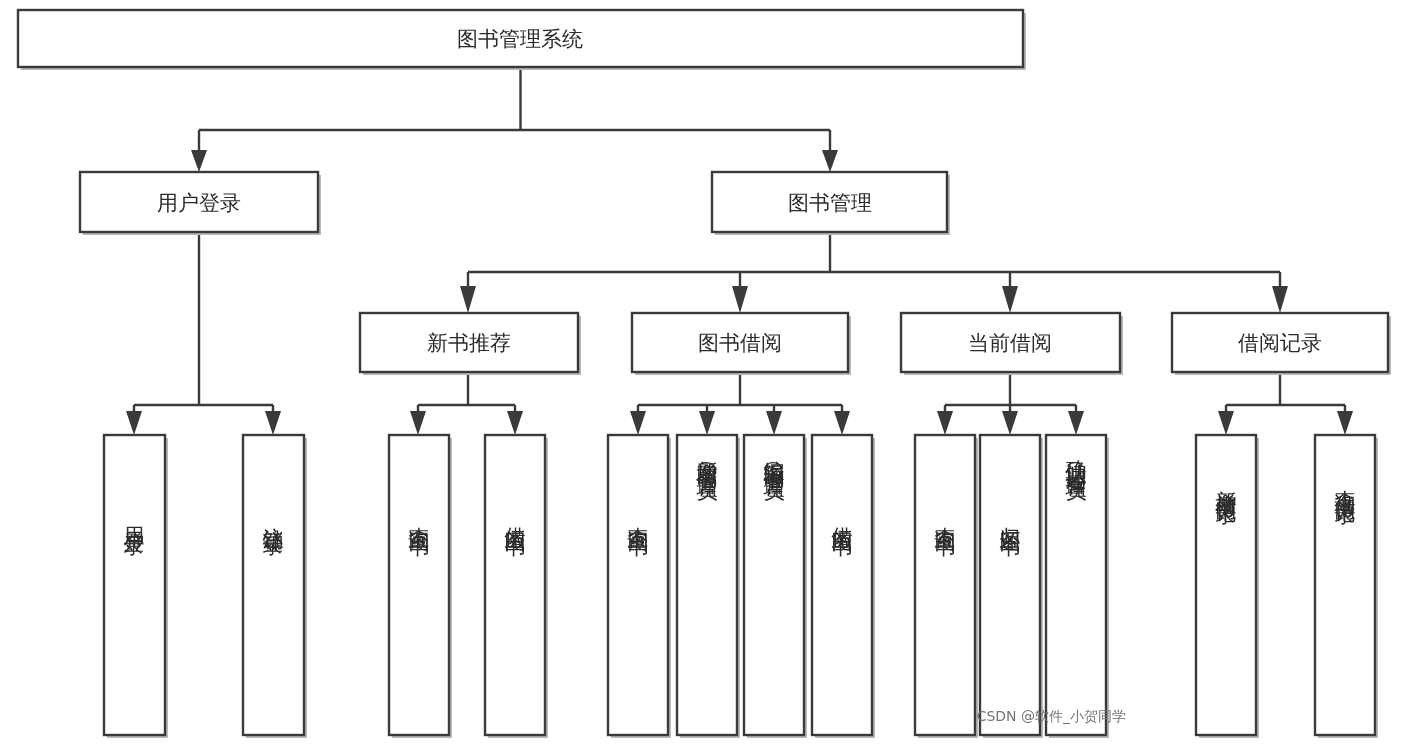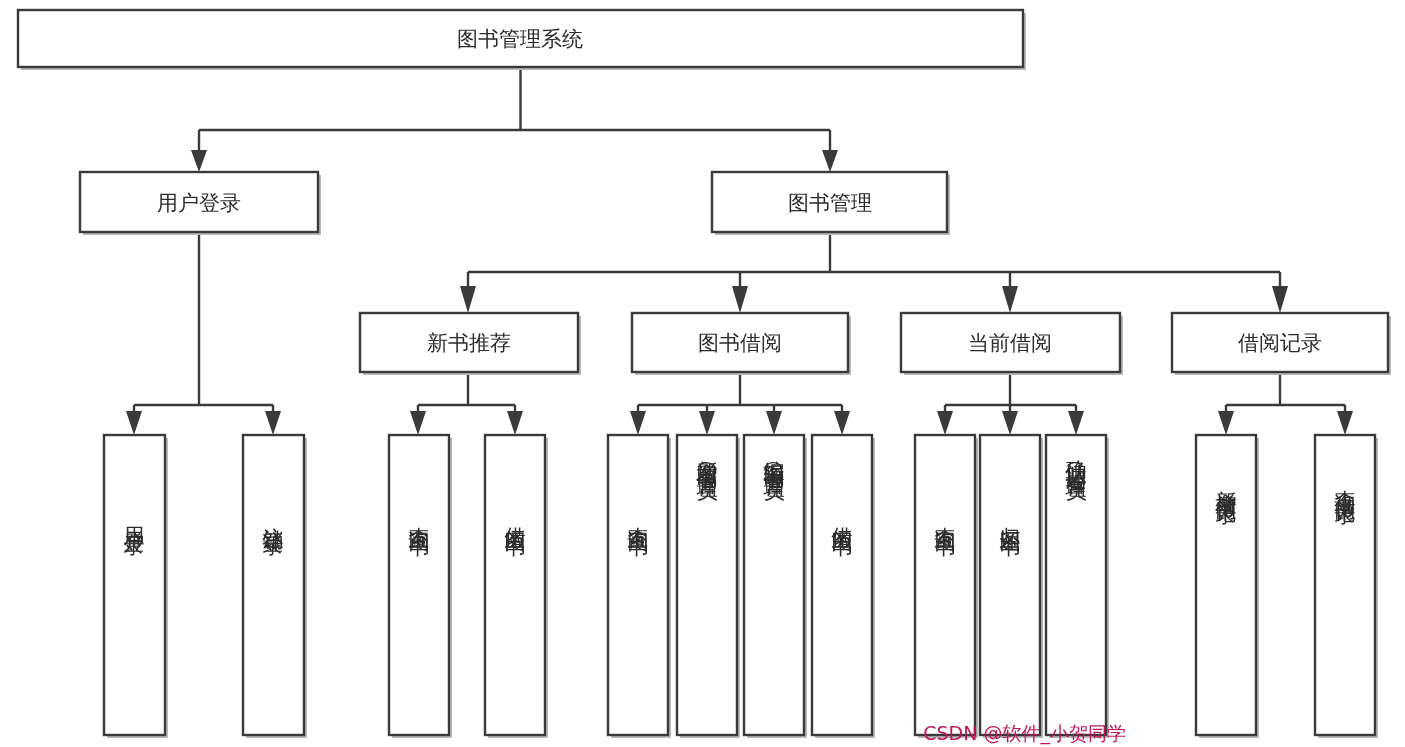--- a/index.html
+++ b/index.html
@@ -58,24 +58,24 @@
     font-size: 21px;
     fill: #2b2b2b;
     writing-mode: vertical-rl;
     text-orientation: upright;
     letter-spacing: 3px;
     dominant-baseline: central;
   }
   .watermark-text {
     position: absolute;
     right: 8px;
-    bottom: 0;
-    font-family: "DejaVu Sans", "Liberation Sans", sans-serif;
-    font-size: 19px;
-    color: #be185d;
+    bottom: 21px;
+    font-family: "DejaVu Sans", "Liberation Sans", sans-serif;
+    font-size: 14px;
+    color: #737373;
     white-space: nowrap;
     user-select: none;
   }
 </style>
 </head>
 <body>
 
 <div id="diagram-root">
 
   <svg id="flow" viewBox="0 0 1405 747">

